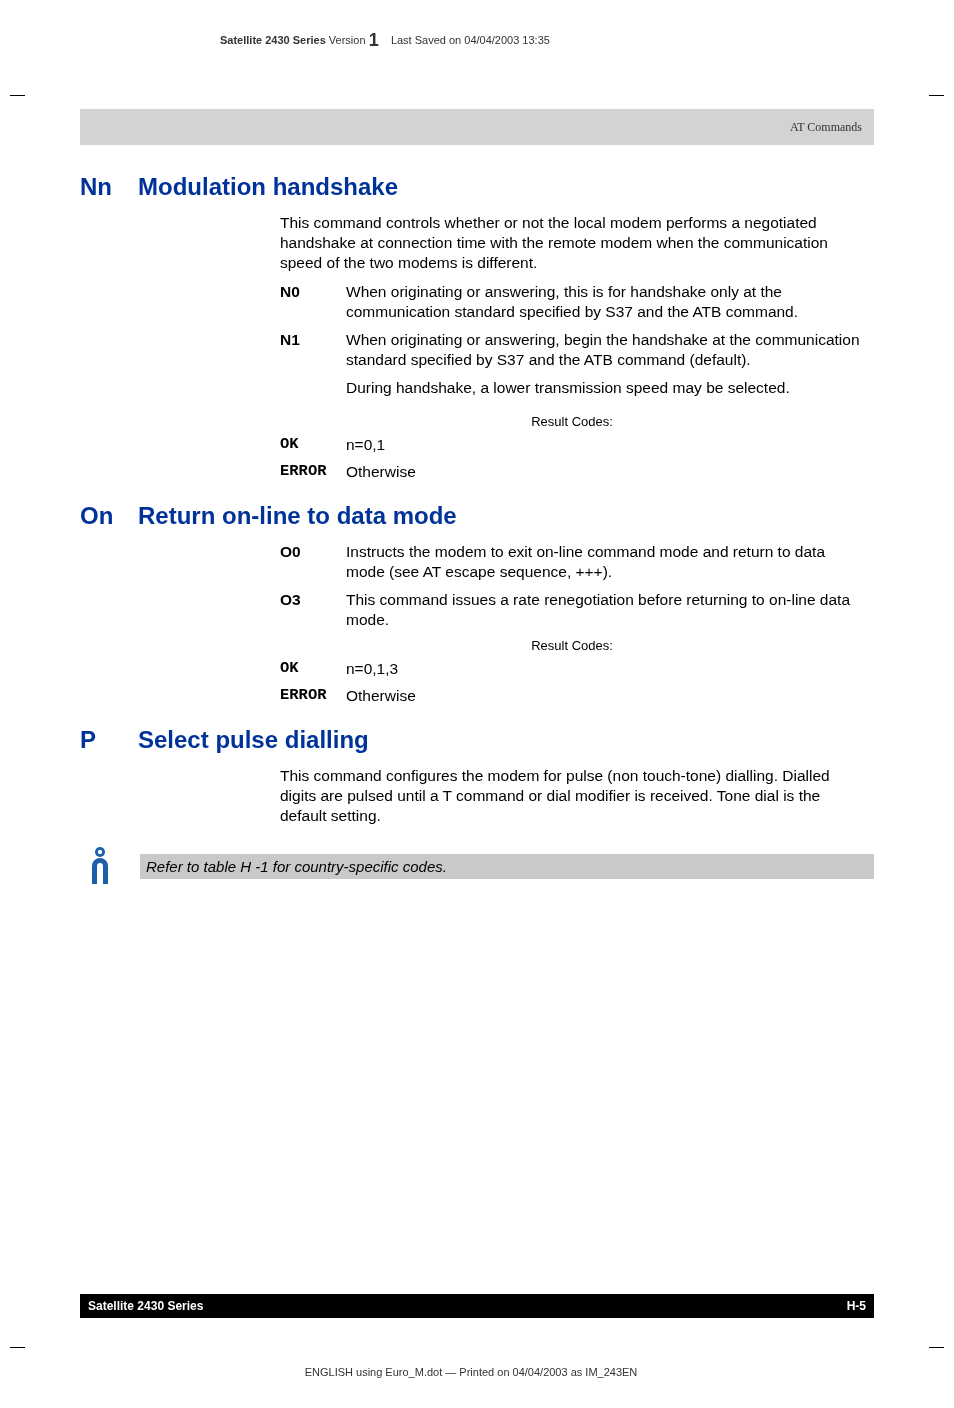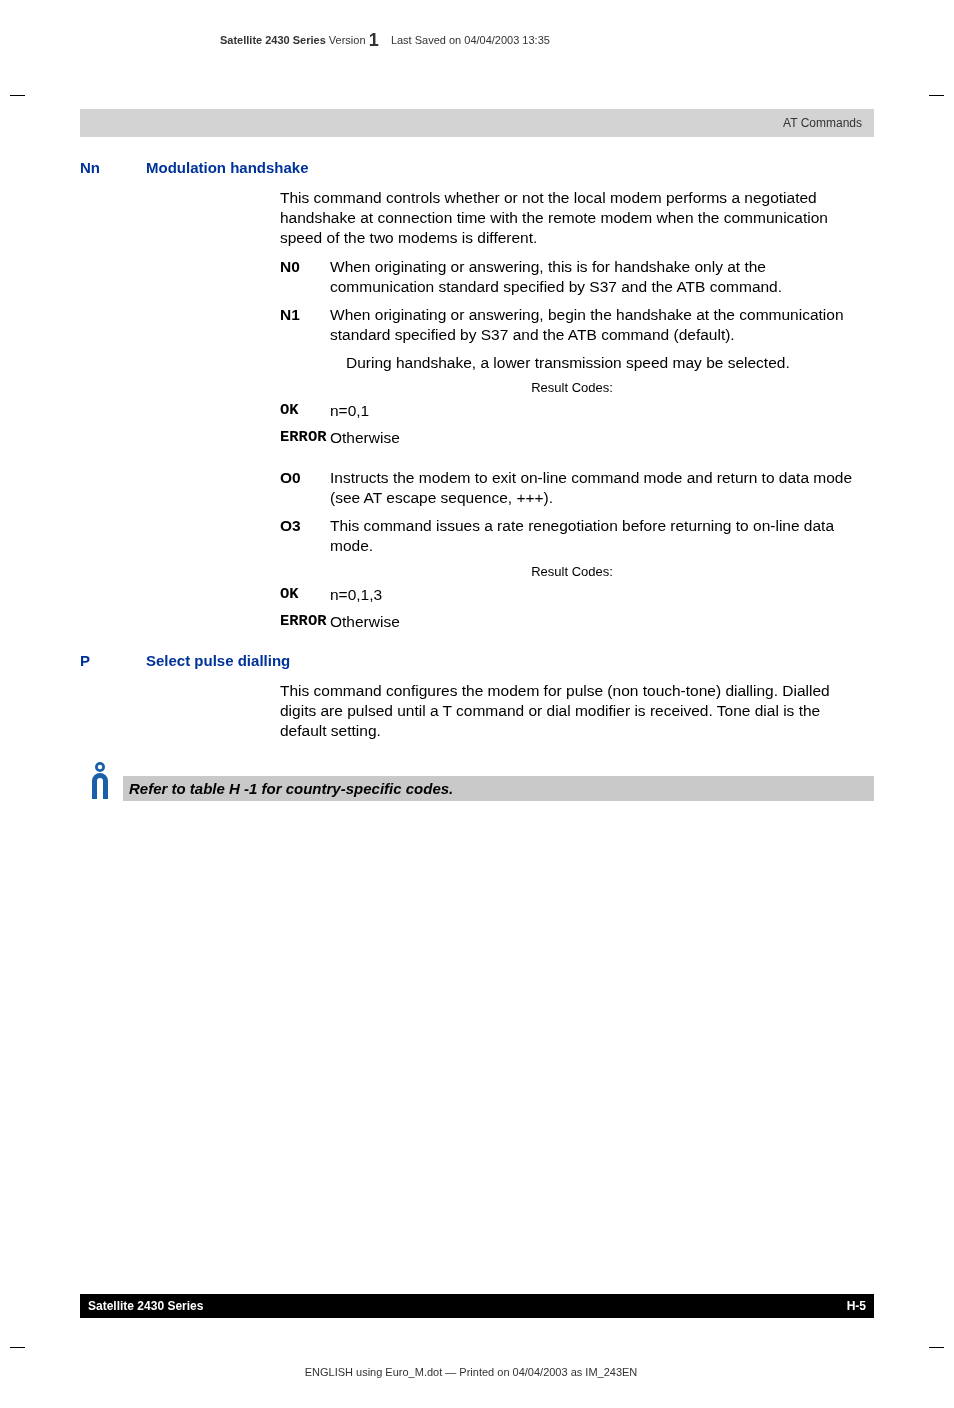--- a/index.html
+++ b/index.html
@@ -25,47 +25,48 @@
   .doc-header {
     font-size: 11px;
     color: #333;
     margin-left: 140px;
     margin-bottom: 58px;
   }
   .doc-header b { font-weight: bold; }
   .doc-header .v1 { font-size: 18px; font-weight: bold; vertical-align: -2px; }
   .section-head {
     background: #d3d3d3;
-    height: 28px;
+    height: 36px;
     display: flex;
     align-items: center;
     justify-content: flex-end;
     padding-right: 12px;
     font-size: 12px;
     color: #333;
-    margin-bottom: 22px;
+    margin-bottom: 28px;
+    font-family: Liberation Serif, serif;
   }
   .block { margin-bottom: 20px; }
   .block-title {
     color: #003399;
     font-weight: bold;
-    font-size: 15px;
+    font-size: 24px;
     display: flex;
-    gap: 18px;
+    gap: 10px;
     margin-bottom: 12px;
   }
   .block-title .code { width: 48px; flex: 0 0 48px; }
   .body-indent { margin-left: 200px; margin-right: 10px; }
   .para { font-size: 15.5px; line-height: 1.28; margin-bottom: 10px; }
-  .def-row { display: flex; gap: 2px; font-size: 15.5px; line-height: 1.28; margin-bottom: 8px; }
+  .def-row { display: flex; gap: 18px; font-size: 15.5px; line-height: 1.28; margin-bottom: 8px; }
   .def-row .tag { width: 48px; flex: 0 0 48px; font-weight: bold; }
   .def-row .tag.mono { font-family: "Courier New", monospace; font-weight: bold; }
   .def-row .txt { flex: 1; }
-  .sub-para { margin-left: 66px; font-size: 15.5px; line-height: 1.28; margin-bottom: 7px; }
-  .note-row { display: flex; align-items: flex-end; gap: 3px; margin-top: 6px; font-weight: bold; }
+  .sub-para { margin-left: 66px; font-size: 15.5px; line-height: 1.28; margin-bottom: 16px; }
+  .note-row { display: flex; align-items: flex-start; gap: 20px; margin-top: 6px; }
   .note-icon {
     width: 40px; height: 40px; flex: 0 0 40px;
     display:flex; align-items:center; justify-content:center;
   }
   .note-bar {
     background: #c9c9c9;
     font-style: italic;
     font-size: 15px;
     padding: 4px 8px 4px 6px;
     flex: 1;
@@ -139,20 +140,24 @@
         <div class="txt">n=0,1</div>
       </div>
       <div class="def-row">
         <div class="tag mono">ERROR</div>
         <div class="txt">Otherwise</div>
       </div>
     </div>
   </div>
 
   <div class="block">
+    <div class="block-title">
+      <span class="code">On</span>
+      <span>Return on-line to data mode</span>
+    </div>
     <div class="body-indent">
       <div class="def-row">
         <div class="tag">O0</div>
         <div class="txt">Instructs the modem to exit on-line command mode and return to data mode (see AT escape sequence, +++).</div>
       </div>
       <div class="def-row">
         <div class="tag">O3</div>
         <div class="txt">This command issues a rate renegotiation before returning to on-line data mode.</div>
       </div>
       <div class="result-label">Result Codes:</div>

